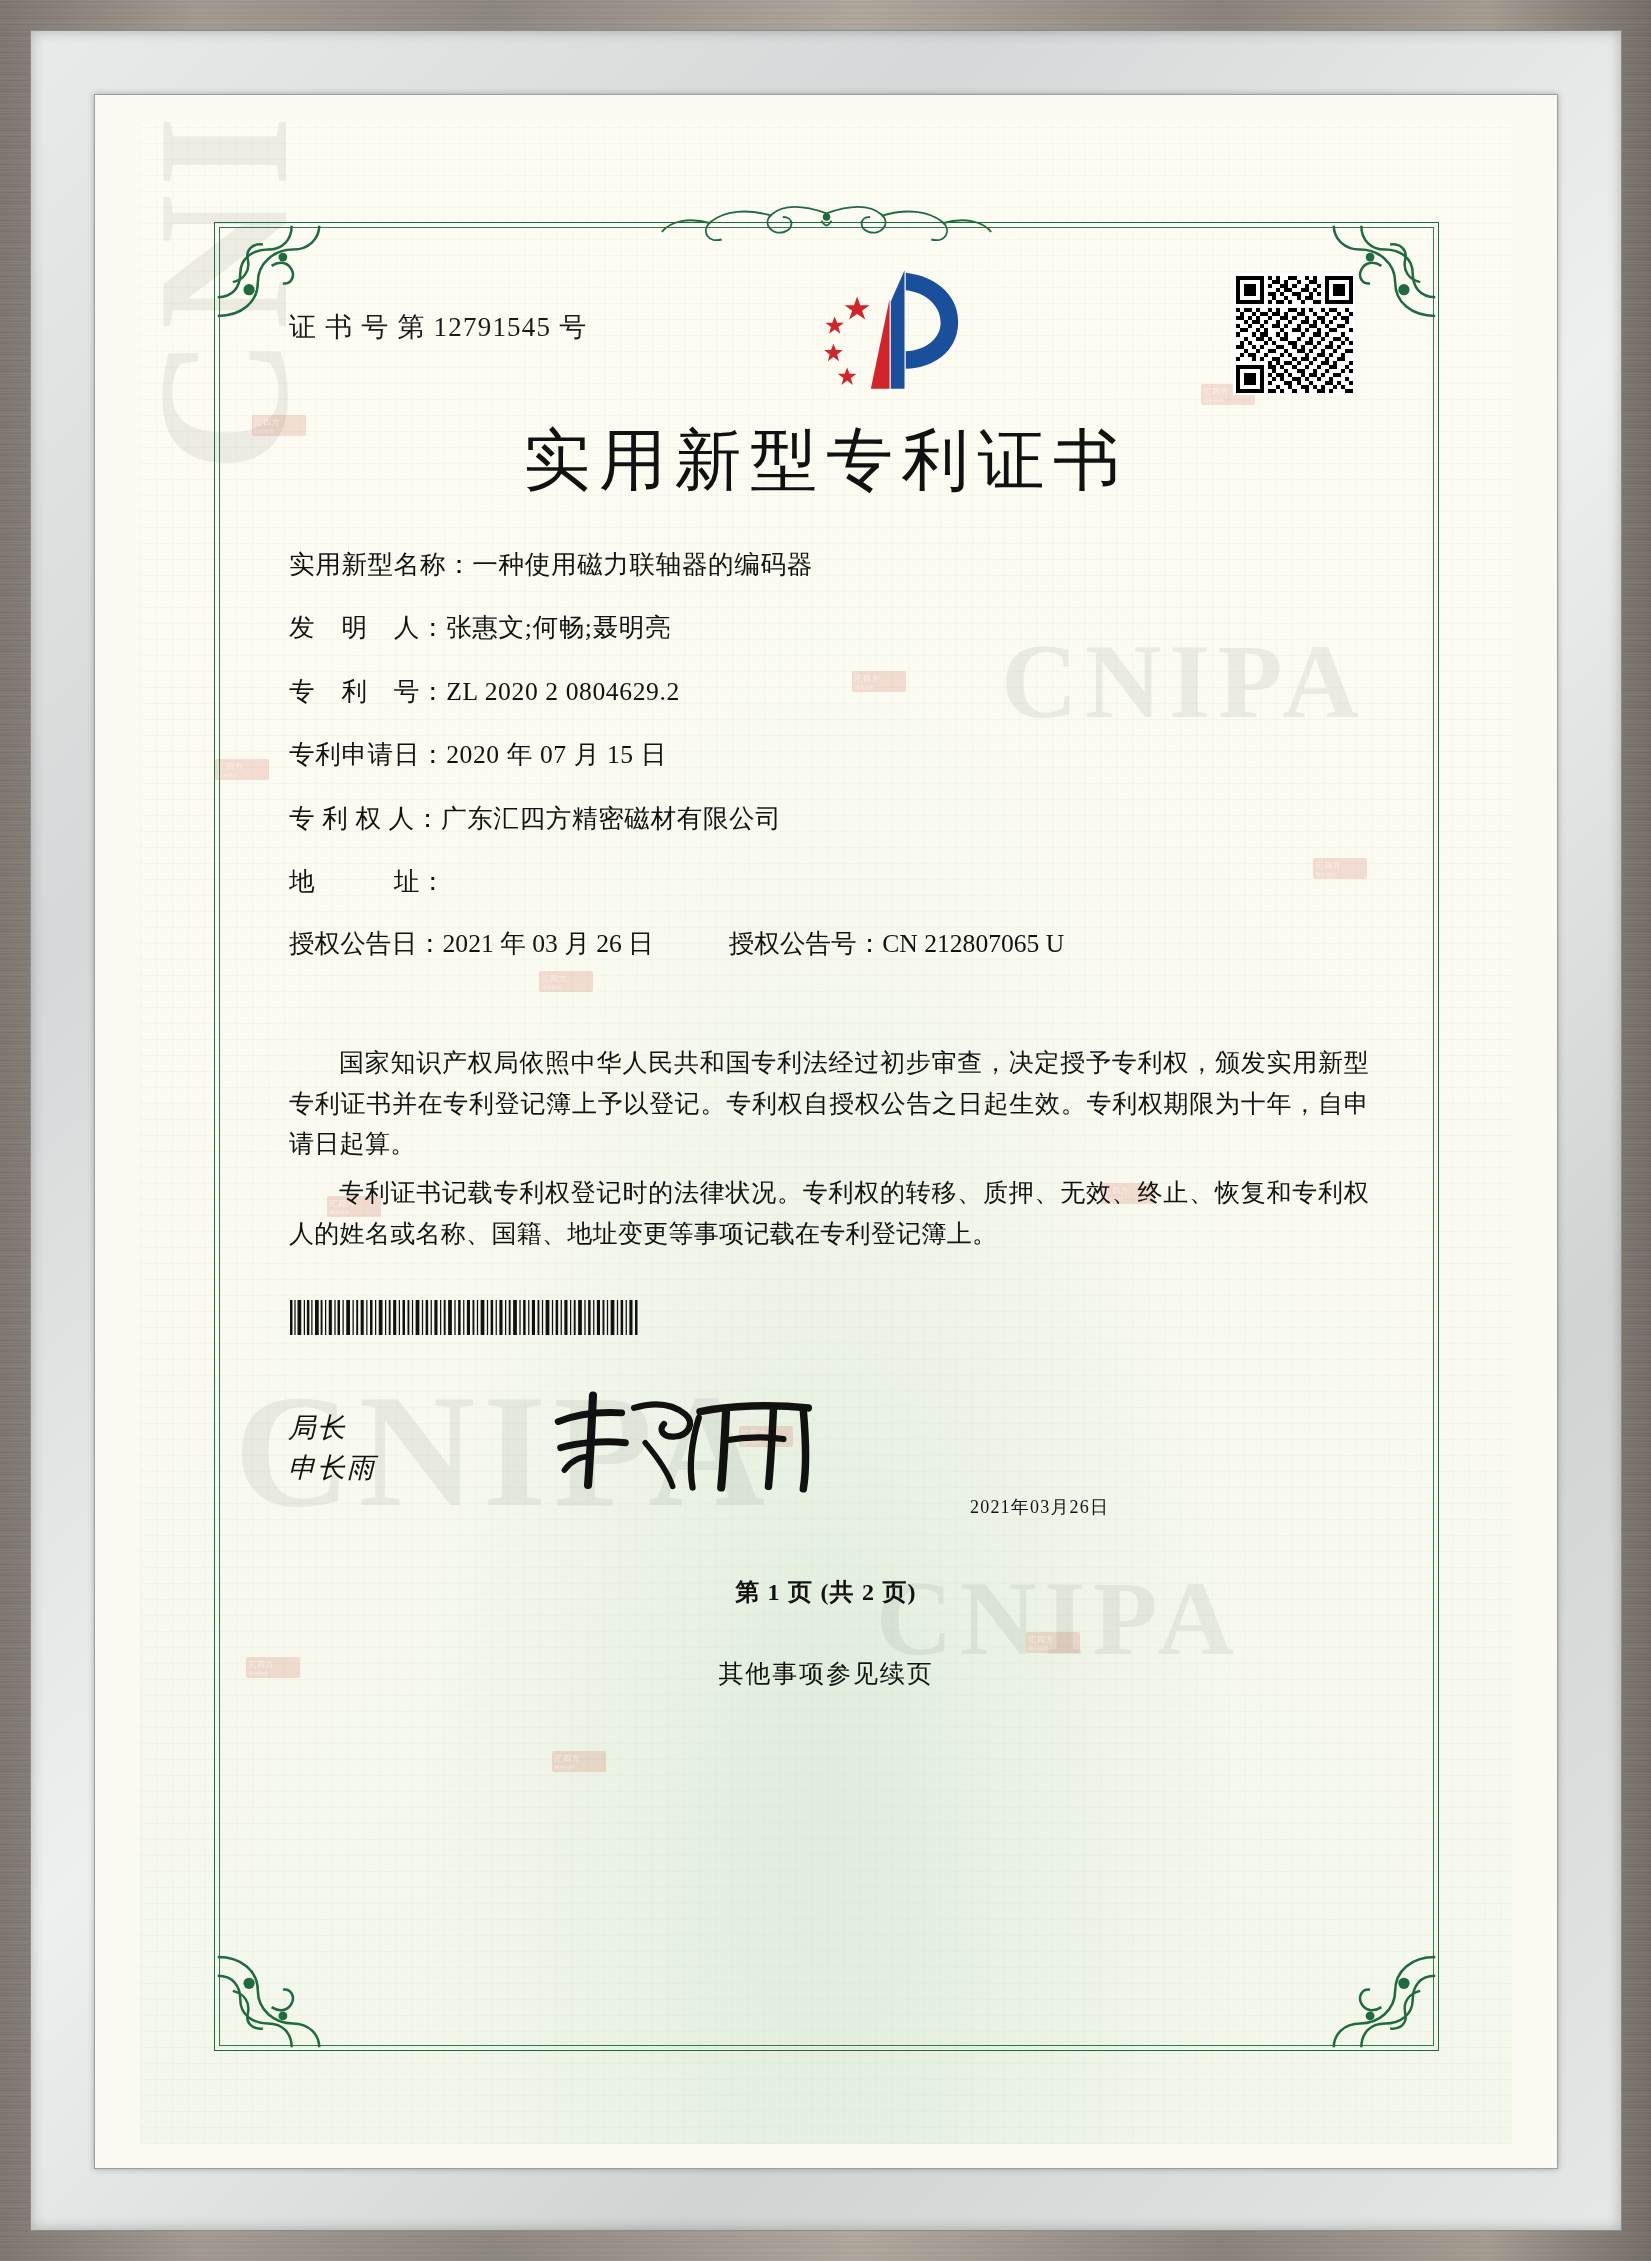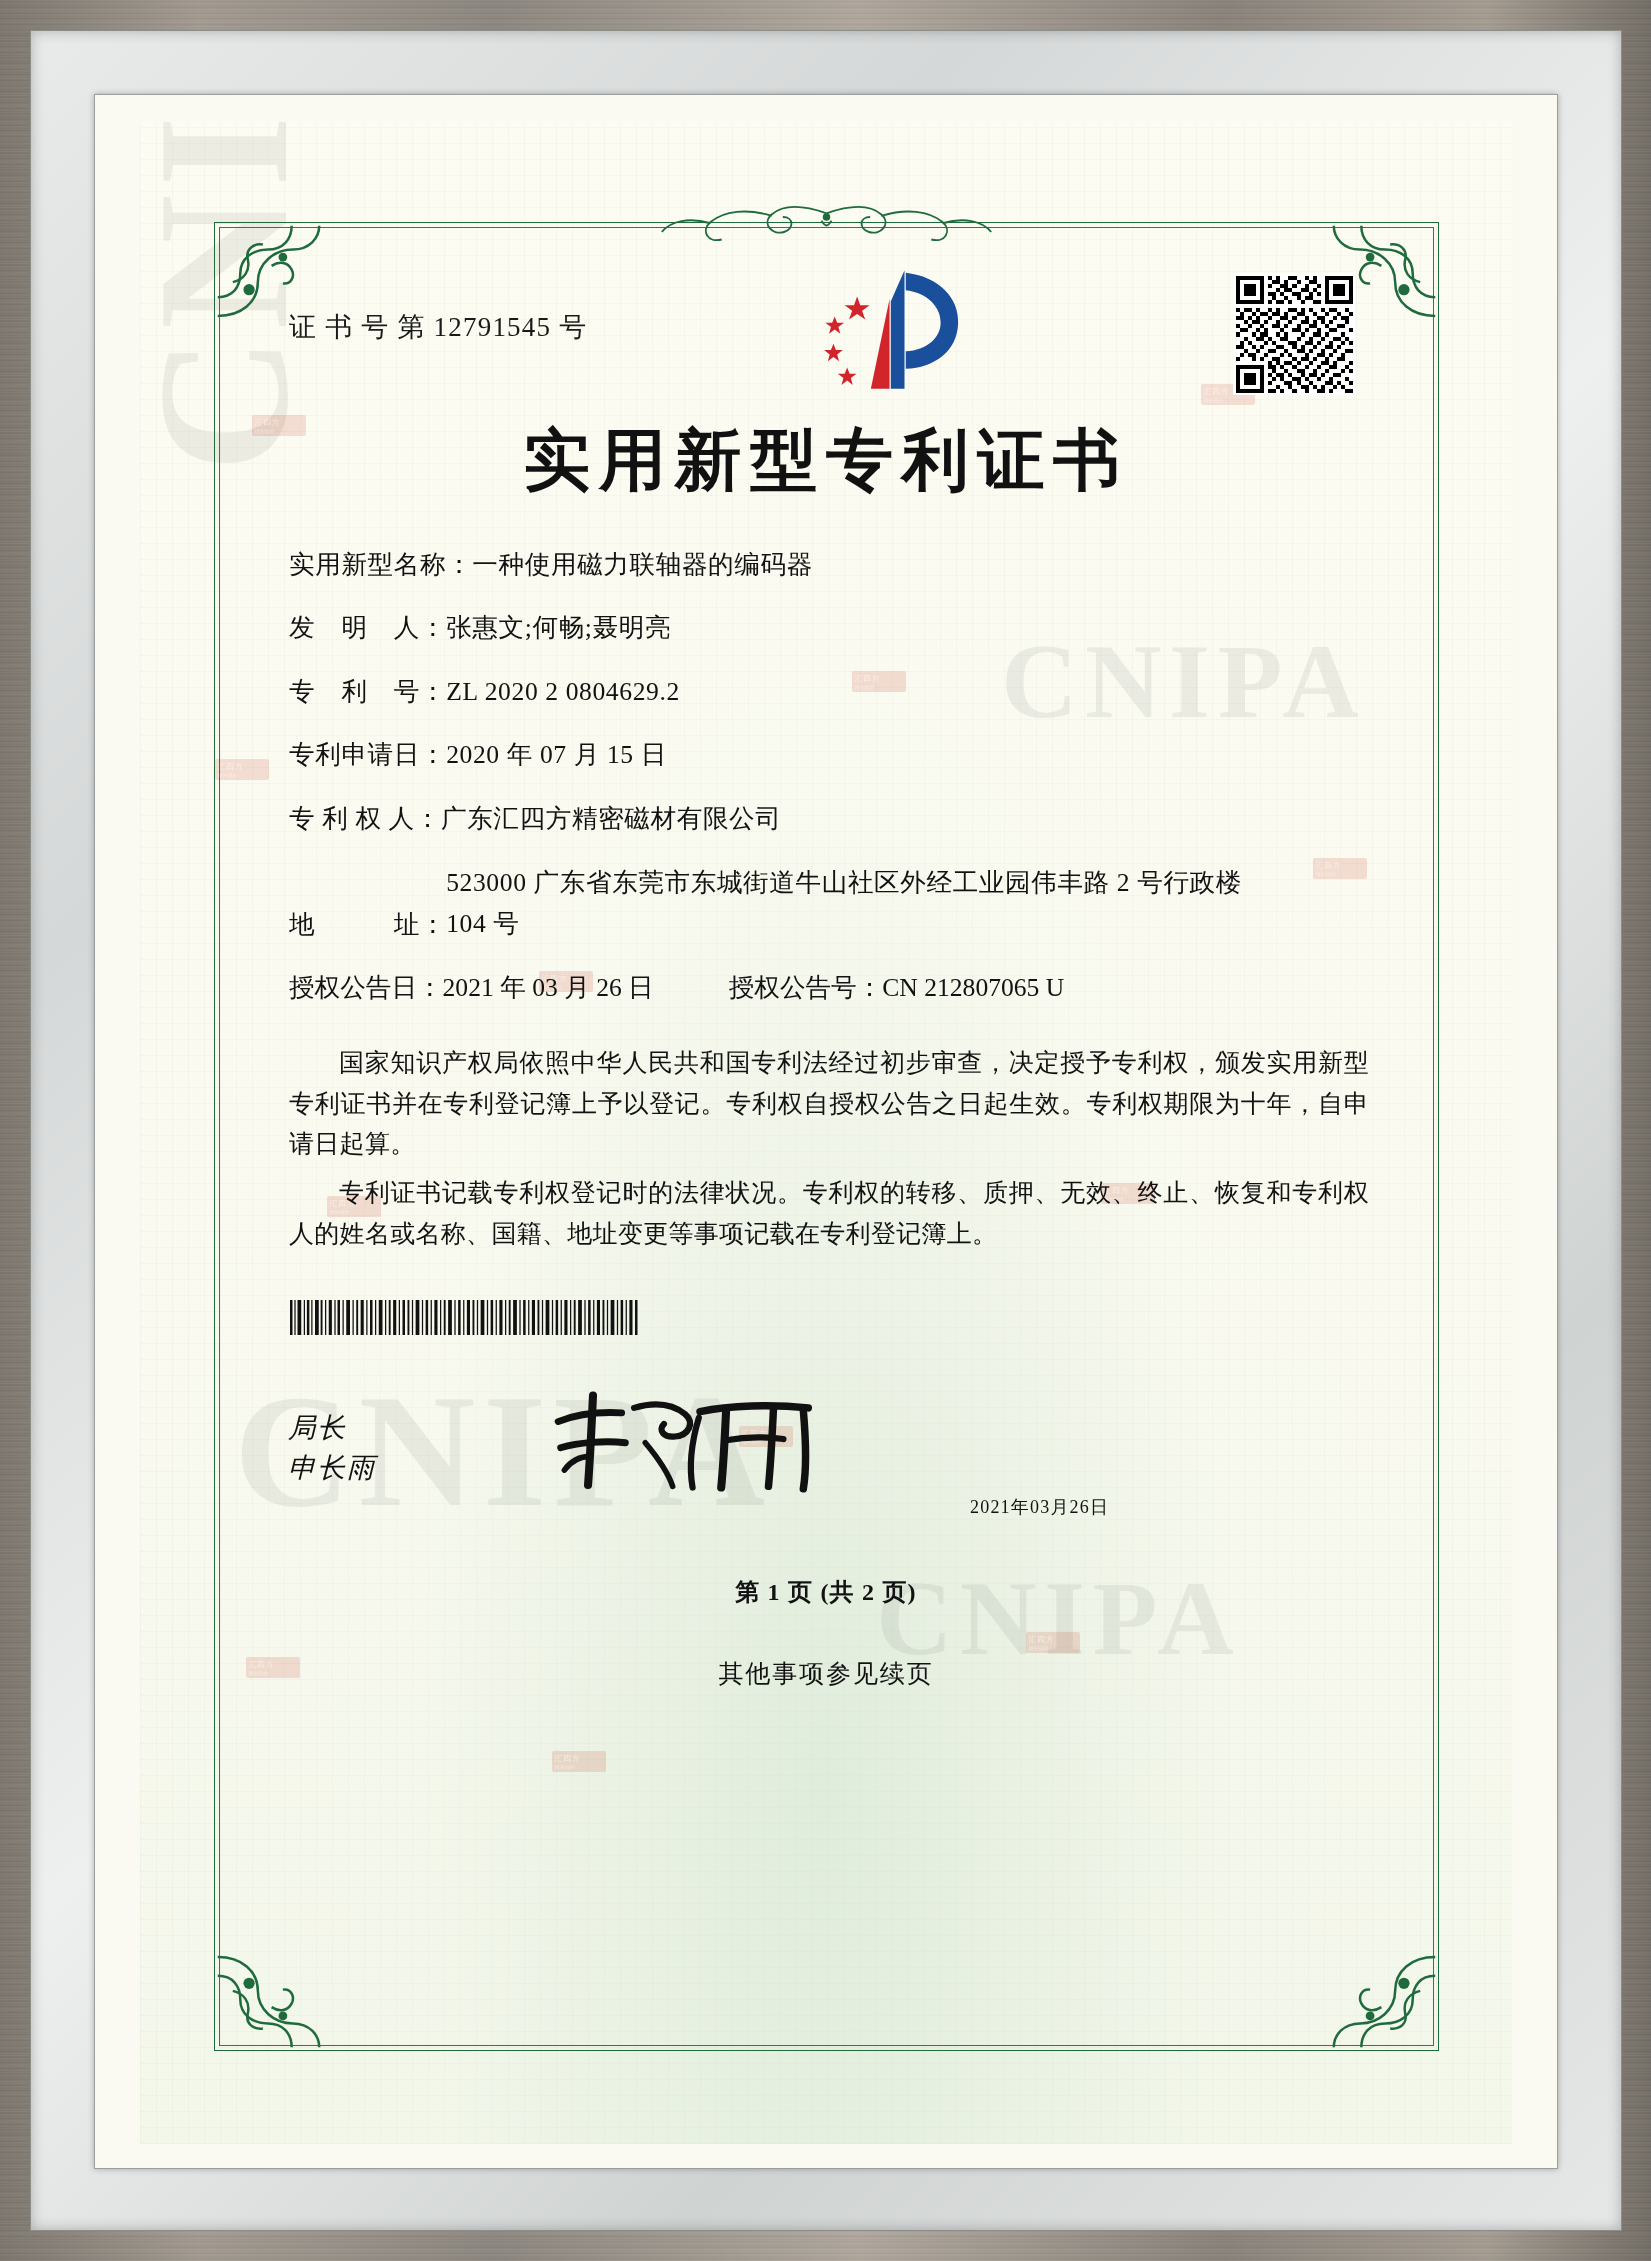--- a/index.html
+++ b/index.html
@@ -161,21 +161,21 @@
     background: #fff;
     padding: 2.5px;
     box-sizing: border-box;
   }
 
   .title {
     position: absolute;
     left: 0; right: 0; top: 293px;
     text-align: center;
     font-size: 67px;
-    font-weight: bold;
+    font-weight: normal;
     letter-spacing: 8.7px;
     color: #111;
     font-family: "DejaVu Serif", "Liberation Serif", serif;
   }
 
   .fields {
     position: absolute;
     left: 149px; top: 424px;
     width: 1080px;
   }
@@ -656,21 +656,20 @@
       <div class="field-row">
         <span class="field-label">专利申请日：</span>
         <span class="field-value">2020 年 07 月 15 日</span>
       </div>
       <div class="field-row">
         <span class="field-label">专 利 权 人：</span>
         <span class="field-value">广东汇四方精密磁材有限公司</span>
       </div>
       <div class="field-row">
         <span class="field-label">地　　　址：</span>
-        <span class="field-value addr">523000 广东省东莞市东城街道牛山社区外经工业园伟丰路 2 号行政楼 104 号</span>
       </div>
       <div class="row-inline">
         <span>授权公告日：</span>
         <span>2021 年 03 月 26 日</span>
         <span class="sep"></span>
         <span>授权公告号：</span>
         <span>CN 212807065 U</span>
       </div>
     </div>
 

